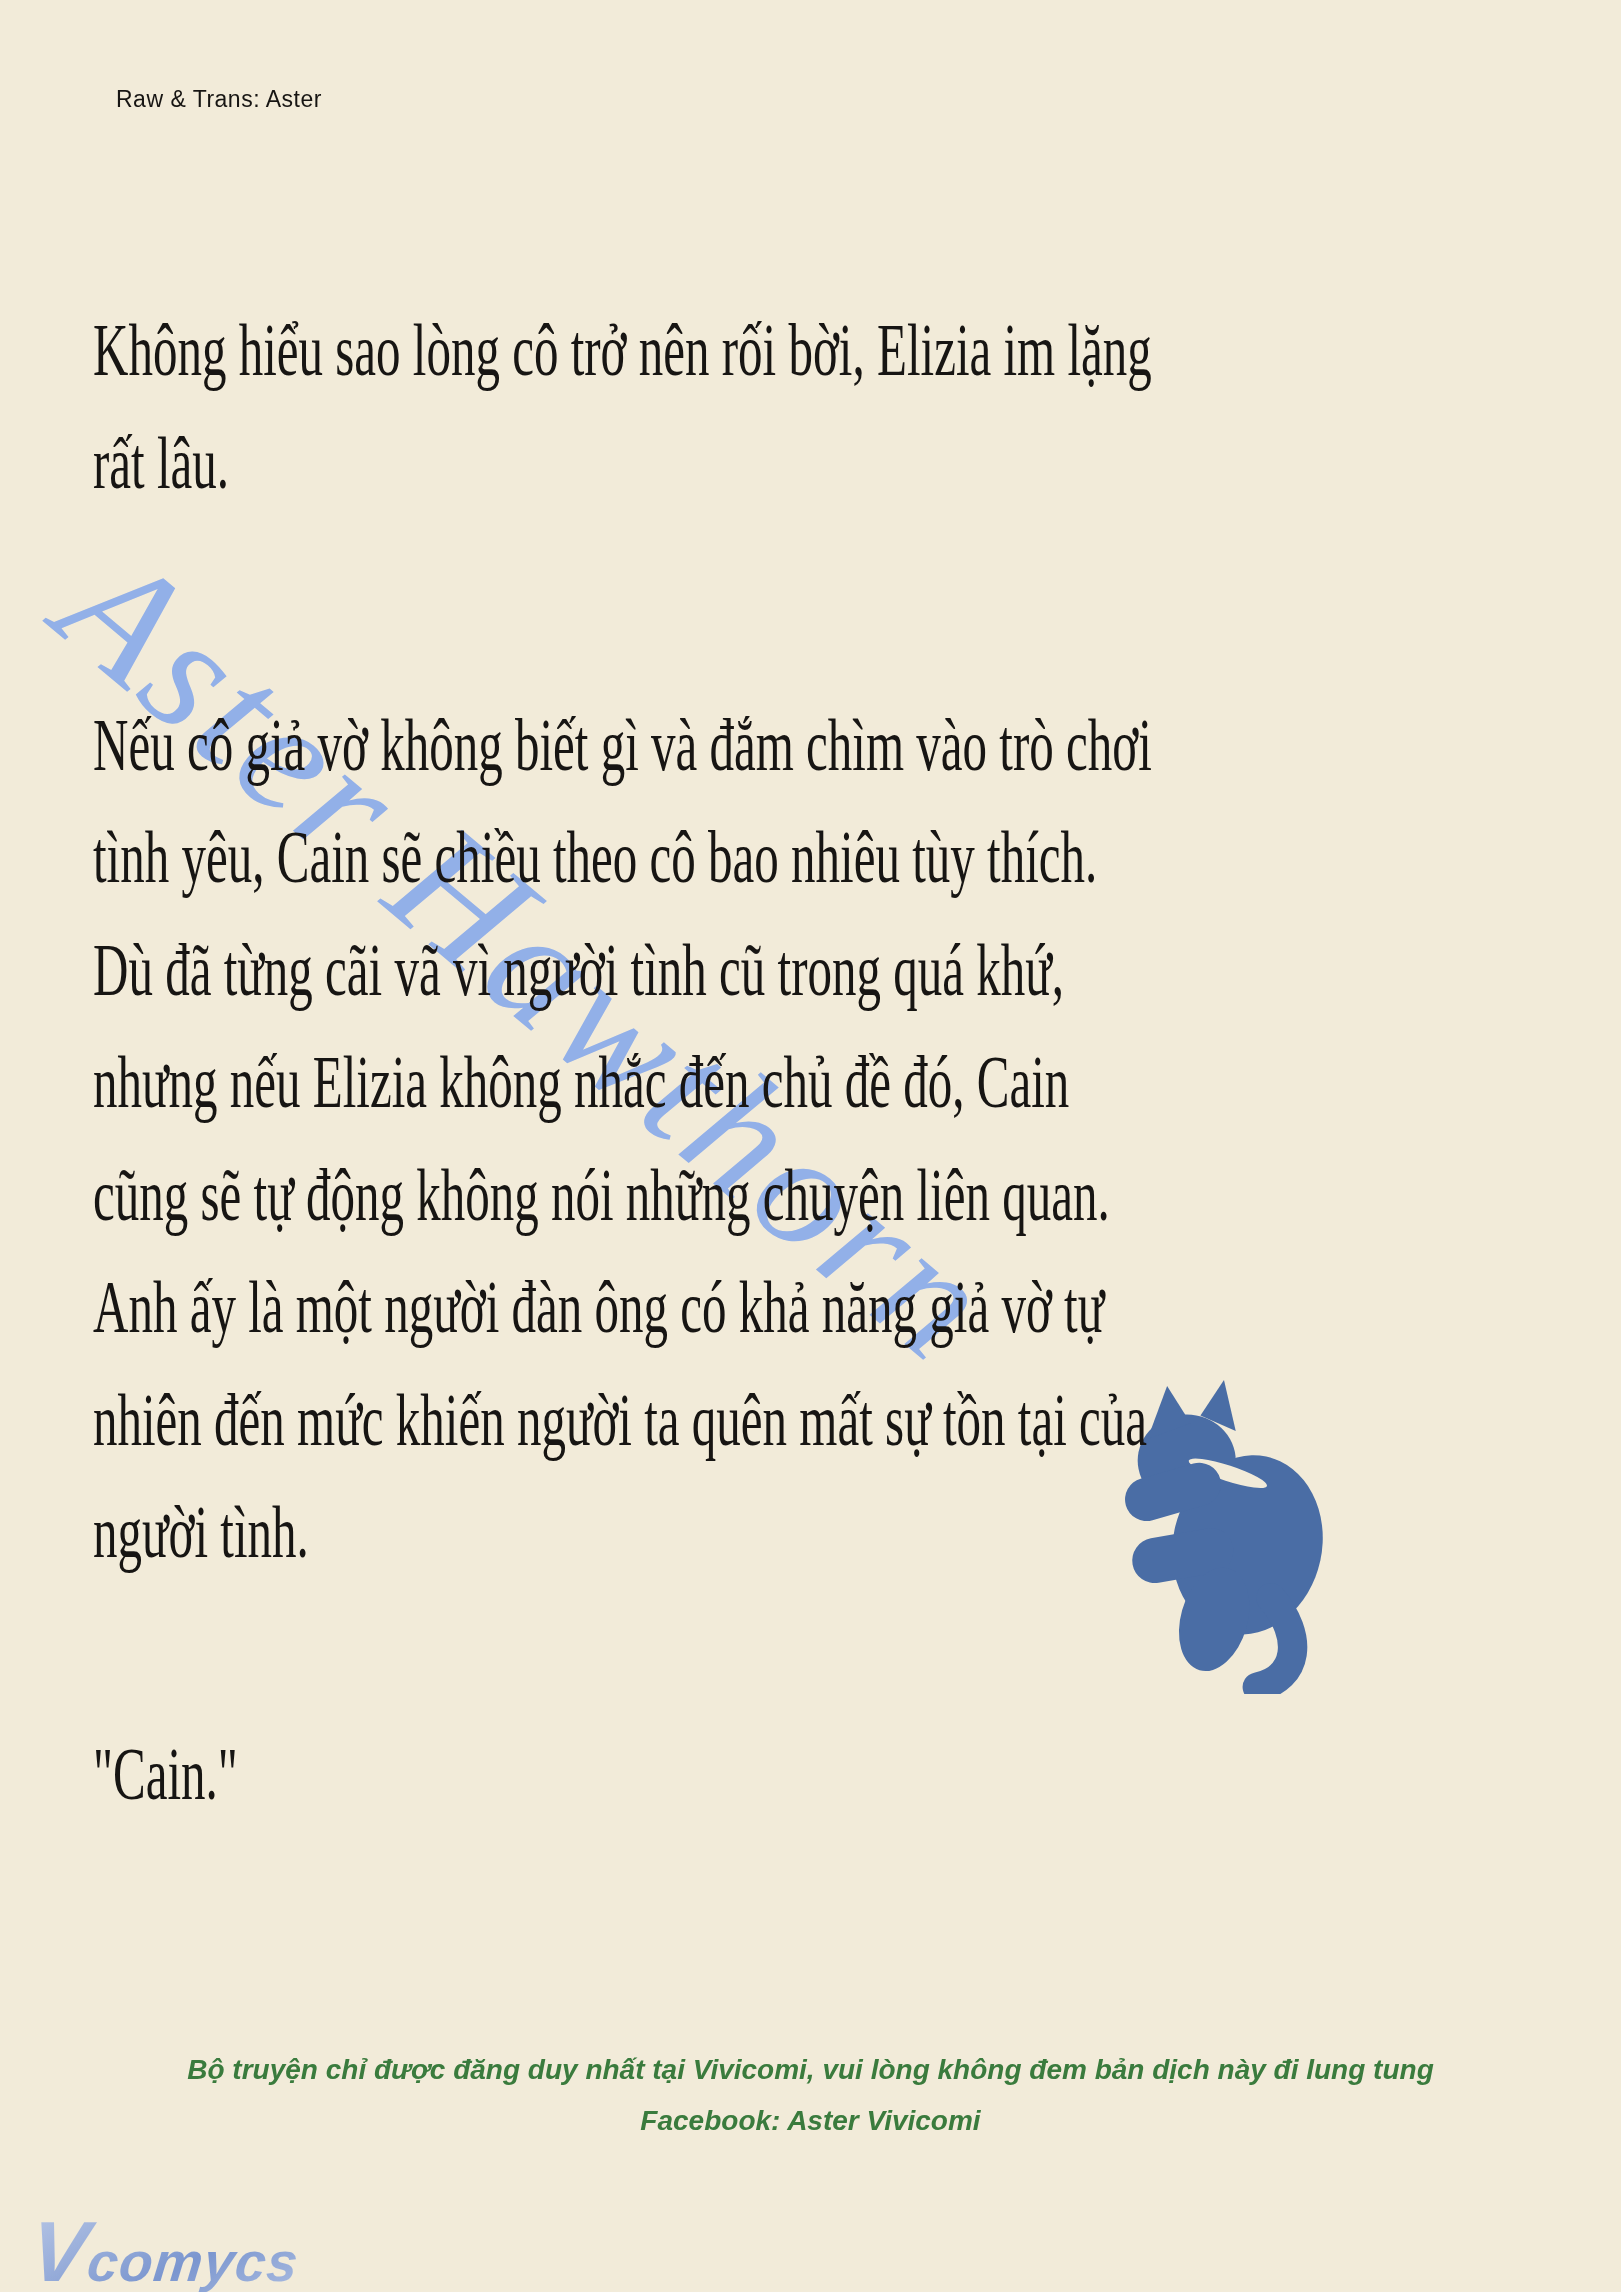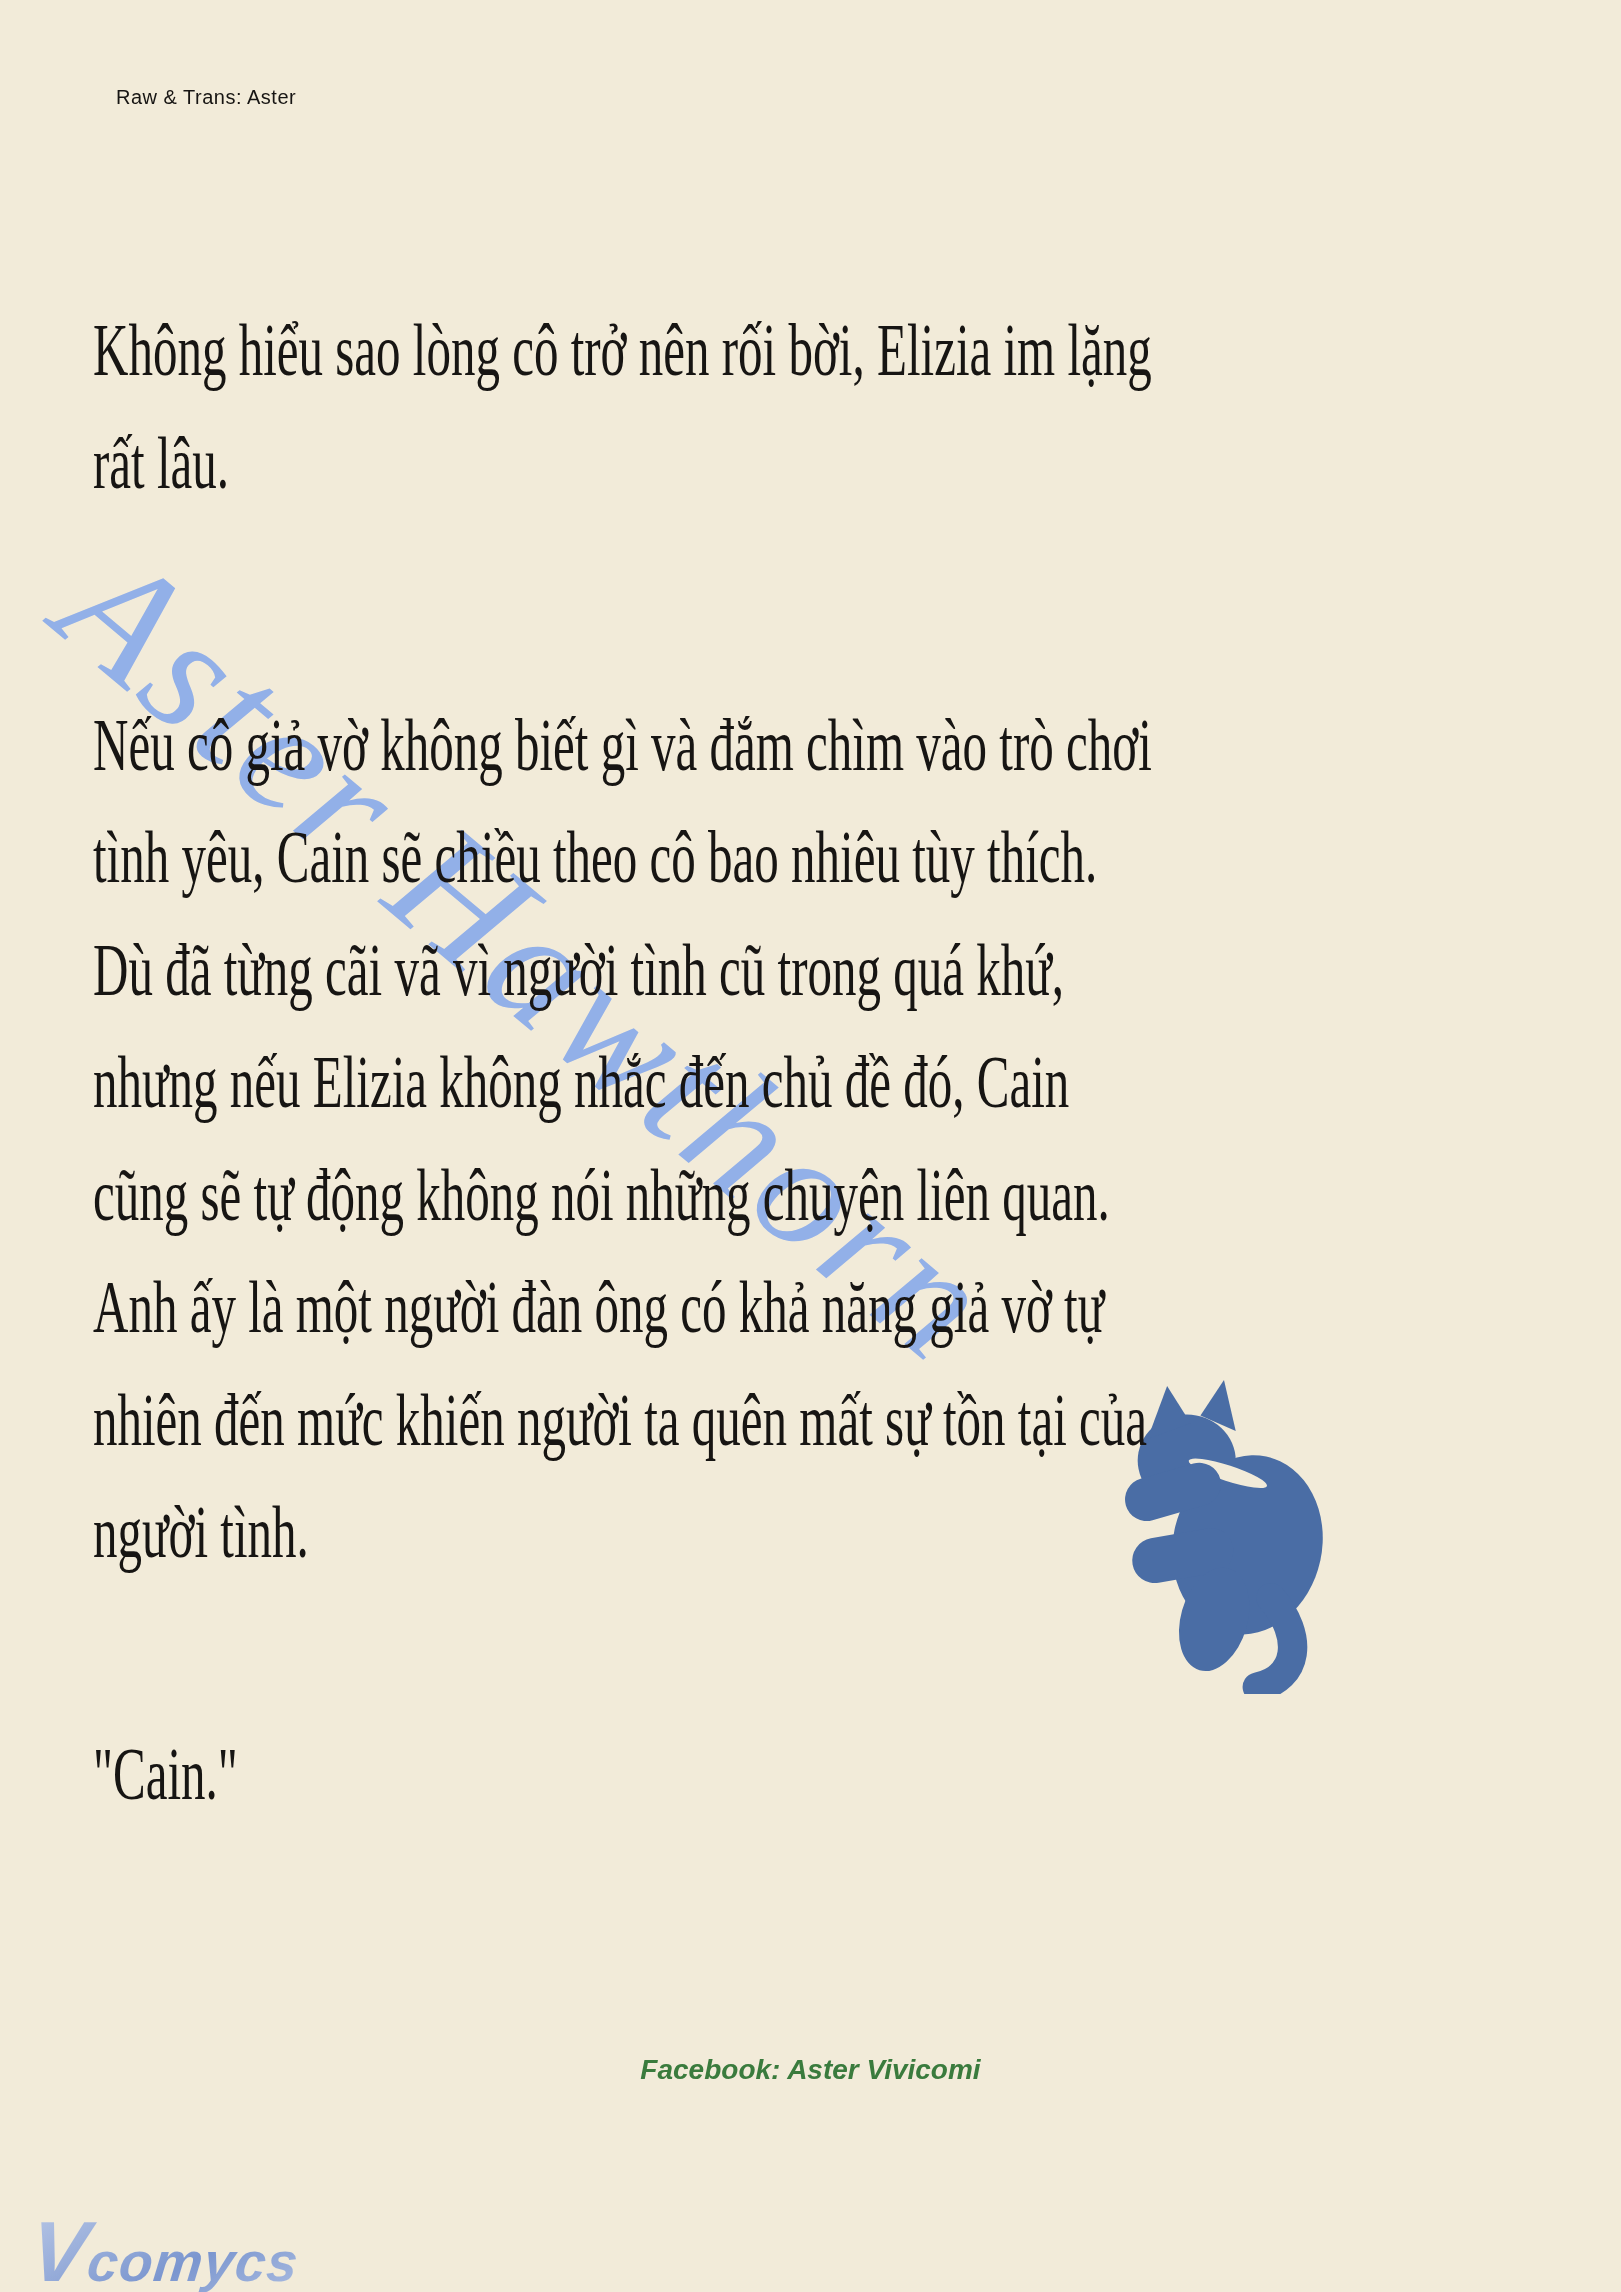--- a/index.html
+++ b/index.html
@@ -16,21 +16,21 @@
   .page{
     position:relative;
     width:1621px;height:2293px;
     background:var(--bg);
     overflow:hidden;
     font-family:"Liberation Serif", serif;
   }
   .credit{
     position:absolute;left:116px;top:86px;
     font-family:"Liberation Sans", sans-serif;
-    font-size:20px;color:var(--ink);
+    font-size:23px;color:var(--ink);
     letter-spacing:0.5px;
   }
   
   .watermark{
     position:absolute;left:147px;top:510px;
     font-family:"Liberation Serif", serif;
     font-style:italic;
     font-size:167px;
     letter-spacing:5.9px;
     color:var(--wm);
@@ -115,19 +115,20 @@
     <path class="cat-tail" d="M152,222 C186,262 180,304 138,313"></path>
   </svg>
 
   <div class="story">
     <p class="p1">Không hiểu sao lòng cô trở nên rối bời, Elizia im lặng rất lâu.</p>
     <p class="p2">Nếu cô giả vờ không biết gì và đắm chìm vào trò chơi tình yêu, Cain sẽ chiều theo cô bao nhiêu tùy thích. Dù đã từng cãi vã vì người tình cũ trong quá khứ, nhưng nếu Elizia không nhắc đến chủ đề đó, Cain cũng sẽ tự động không nói những chuyện liên quan. Anh ấy là một người đàn ông có khả năng giả vờ tự nhiên đến mức khiến người ta quên mất sự tồn tại của người tình.</p>
     <p class="p3">"Cain."</p>
   </div>
 
   <div class="footer">
+    <div class="f-line">Bộ truyện chỉ được đăng duy nhất tại Vivicomi, vui lòng không đem bản dịch này đi lung tung</div>
     <div class="f-line">Facebook: Aster Vivicomi</div>
   </div>
 
   <div class="logo">Vcomycs</div>
 
 </div>
 
 
 </body></html>

